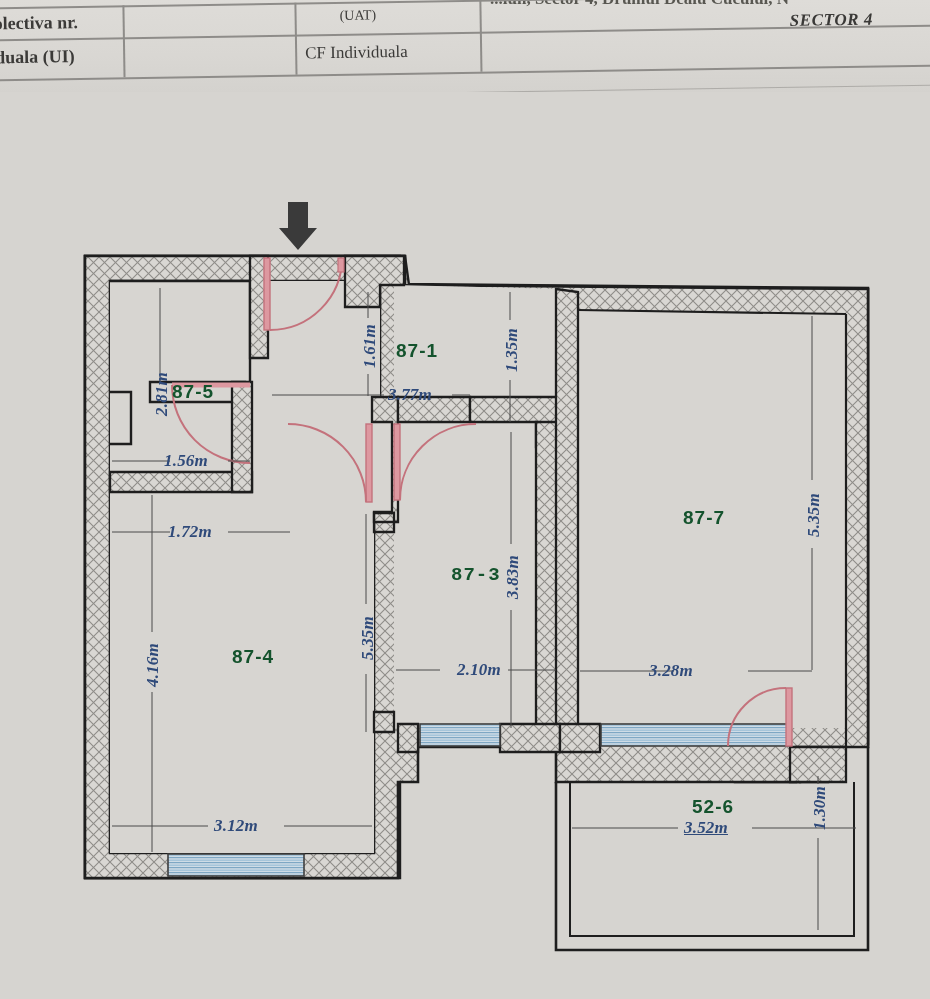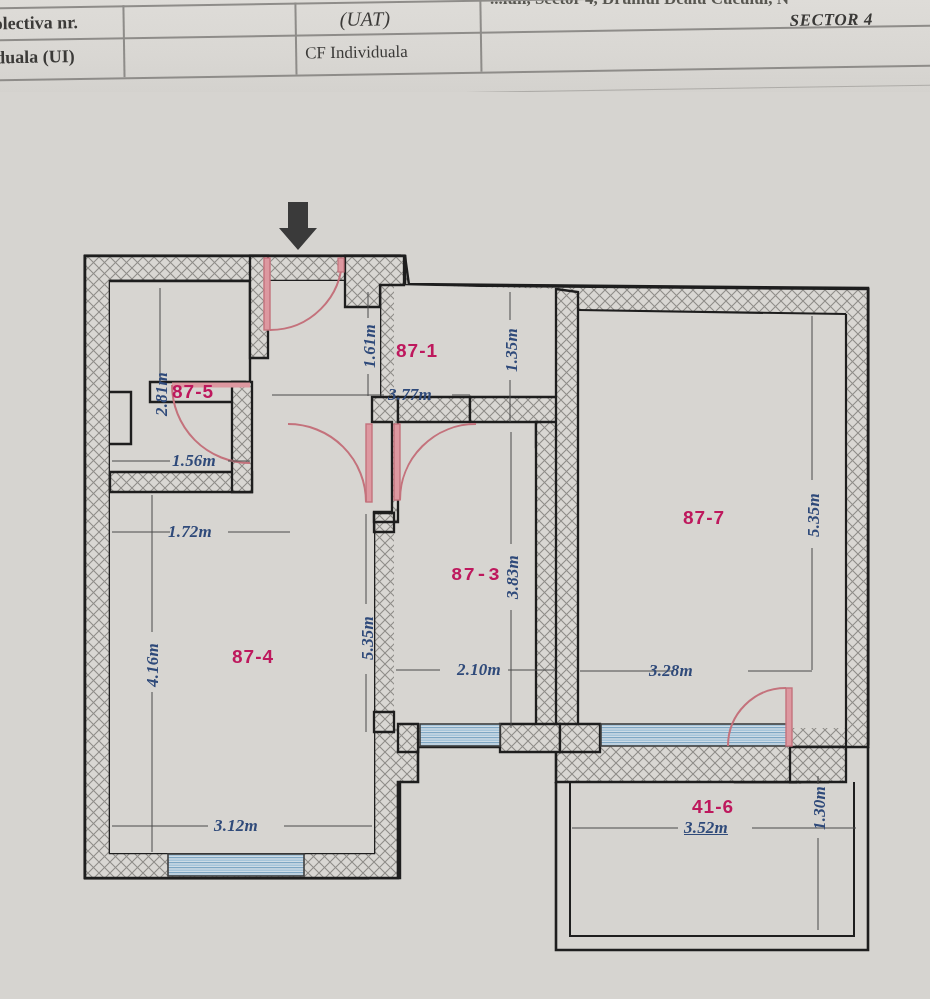--- a/index.html
+++ b/index.html
@@ -57,21 +57,21 @@
     color:#2f4a7a;
     white-space:nowrap;
     letter-spacing:.2px;
   }
   .dim.vert{transform-origin:50% 50%;transform:rotate(-90deg);}
   .room-label{
     position:absolute;
     font-family:"Liberation Sans", sans-serif;
     font-weight:bold;
     font-size:19px;
-    color:#be185d;
+    color:#14532d;
     letter-spacing:1px;
     white-space:nowrap;
   }
 </style>
 </head>
 <body>
 
 <div id="doc-header">
 
   <div class="topcut">
@@ -83,21 +83,21 @@
     <div class="hl" style="left:0;top:14px;width:950px;height:1.6px;"></div>
     <div class="hl" style="left:0;top:46px;width:950px;height:1.6px;"></div>
     <div class="hl" style="left:0;top:86px;width:950px;height:1.6px;"></div>
     <div class="hl" style="left:0;top:106px;width:950px;height:1.2px;opacity:.55;"></div>
 
     <div class="hl" style="left:133px;top:14px;width:1.6px;height:72px;"></div>
     <div class="hl" style="left:305px;top:14px;width:1.6px;height:72px;"></div>
     <div class="hl" style="left:490px;top:14px;width:1.6px;height:72px;"></div>
 
     <div class="hrow-text" style="left:4px;top:20px;font-size:18px;font-weight:bold;">olectiva nr.</div>
-    <div class="hrow-text" style="left:350px;top:20px;font-size:20px;font-style:italic;">(UAT)</div>
+    <div class="hrow-text" style="left:350px;top:20px;font-size:14px;">(UAT)</div>
 
     <div class="hrow-text" style="left:0px;top:54px;font-size:18px;font-weight:bold;">iduala (UI)</div>
     <div class="hrow-text" style="left:315px;top:55px;font-size:17px;">CF Individuala</div>
 
     <div class="hrow-text sector4" style="left:800px;top:30px;">SECTOR 4</div>
   </div>
 </div>
 
 <div id="plan-wrap">
 
@@ -278,26 +278,26 @@
     <path d="M 288,110 L 308,110 L 308,136 L 317,136 L 298,158 L 279,136 L 288,136 Z" fill="#3a3a3a"></path>
   </g>
 </svg>
 
 <div>
   <div class="room-label" style="left:396px;top:248px;">87-1</div>
   <div class="room-label" style="left:683px;top:415px;">87-7</div>
   <div class="room-label" style="left:451px;top:472px;font-family:Liberation Mono, monospace;">87-3</div>
   <div class="room-label" style="left:232px;top:554px;">87-4</div>
   <div class="room-label" style="left:172px;top:289px;">87-5</div>
-  <div class="room-label" style="left:692px;top:704px;">41-6</div>
+  <div class="room-label" style="left:692px;top:704px;">52-6</div>
 </div>
 
 <div>
   <div class="dim vert" style="left:134px;top:292px;width:56px;text-align:center;">2.81m</div>
-  <div class="dim" style="left:172px;top:359px;text-align:right;">1.56m</div>
+  <div class="dim" style="left:164px;top:359px;text-align:right;">1.56m</div>
   <div class="dim" style="left:168px;top:430px;">1.72m</div>
   <div class="dim vert" style="left:125px;top:563px;width:56px;text-align:center;">4.16m</div>
   <div class="dim" style="left:214px;top:724px;">3.12m</div>
   <div class="dim vert" style="left:340px;top:536px;width:56px;text-align:center;">5.35m</div>
   <div class="dim vert" style="left:342px;top:244px;width:56px;text-align:center;">1.61m</div>
   <div class="dim" style="left:388px;top:293px;">3.77m</div>
   <div class="dim vert" style="left:484px;top:248px;width:56px;text-align:center;">1.35m</div>
   <div class="dim vert" style="left:485px;top:475px;width:56px;text-align:center;">3.83m</div>
   <div class="dim" style="left:444px;top:568px;margin-left:13px;">2.10m</div>
   <div class="dim vert" style="left:786px;top:413px;width:56px;text-align:center;">5.35m</div>

